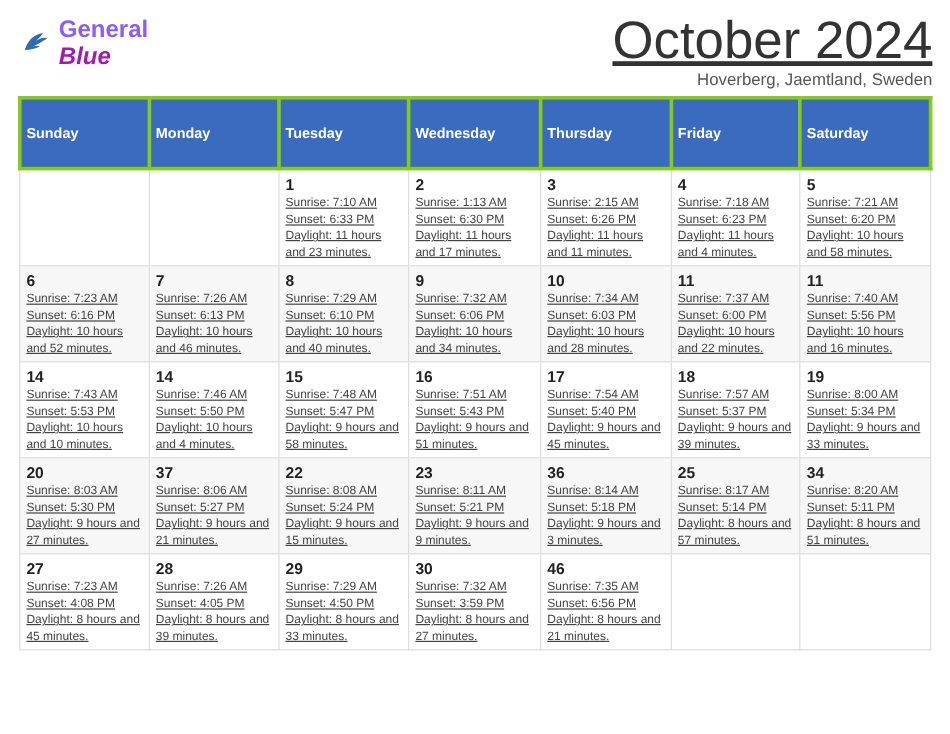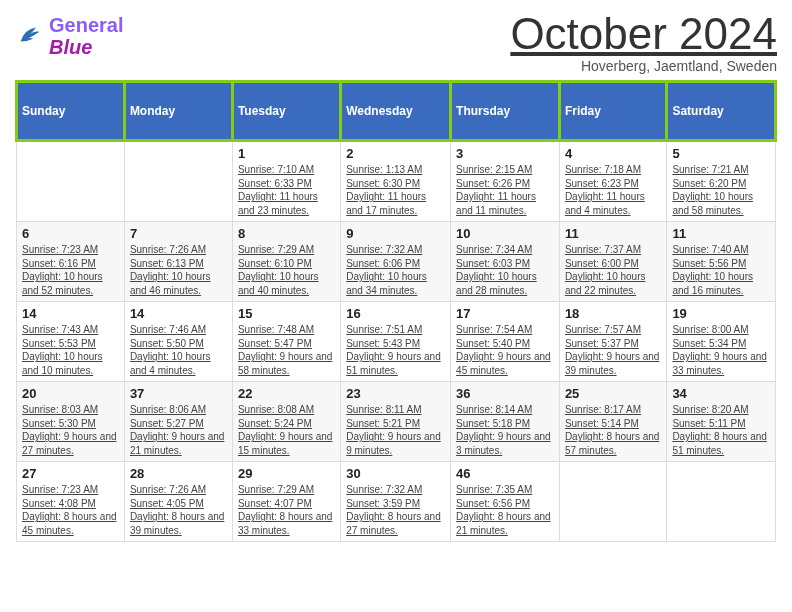--- a/index.html
+++ b/index.html
@@ -330,21 +330,21 @@
           <td>
             <span class="day-number">28</span>
             <div class="day-info">Sunrise: 7:26 AM
 Sunset: 4:05 PM
 Daylight: 8 hours
 and 39 minutes.</div>
           </td>
           <td>
             <span class="day-number">29</span>
             <div class="day-info">Sunrise: 7:29 AM
-Sunset: 4:07 PM
+Sunset: 4:50 PM
 Daylight: 8 hours
 and 33 minutes.</div>
           </td>
           <td>
             <span class="day-number">30</span>
             <div class="day-info">Sunrise: 7:32 AM
 Sunset: 3:59 PM
 Daylight: 8 hours
 and 27 minutes.</div>
           </td>

